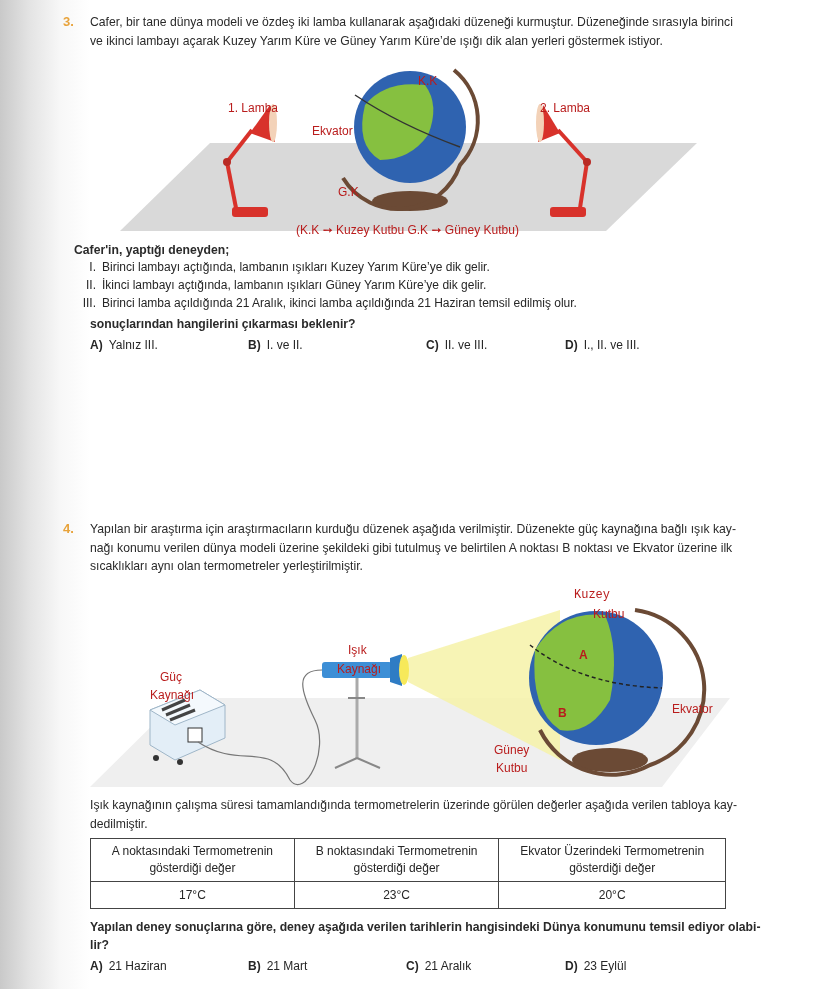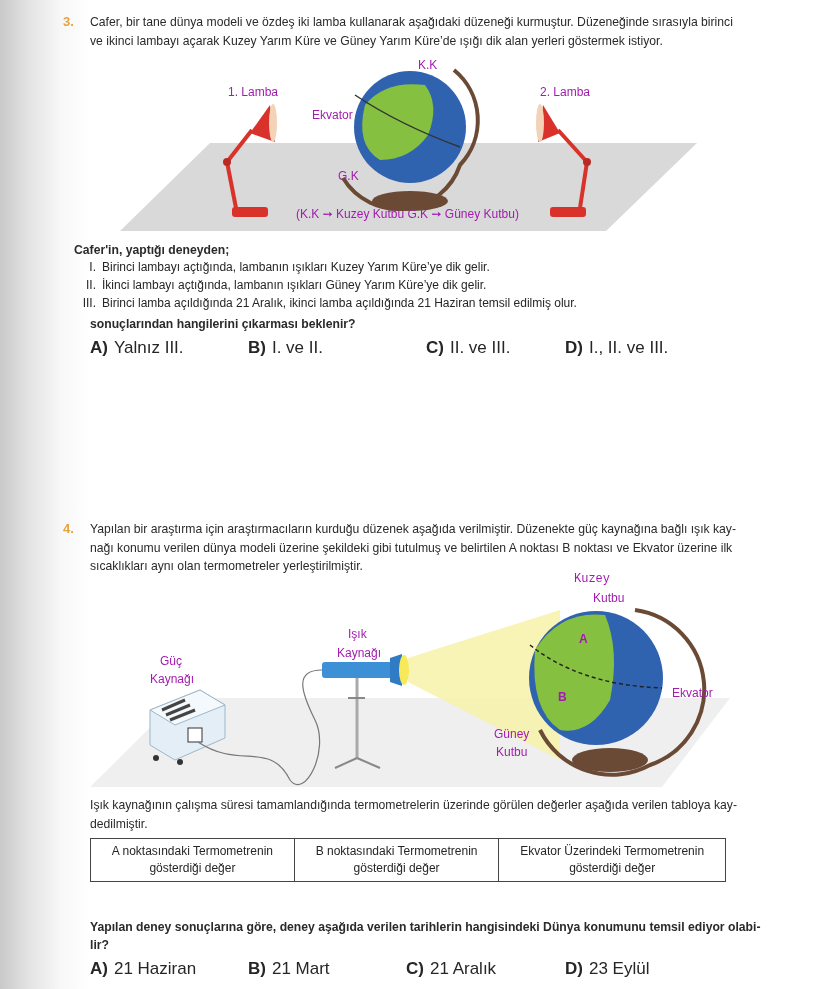--- a/index.html
+++ b/index.html
@@ -5,22 +5,22 @@
   html, body { margin:0; padding:0; }
   body {
     width:828px; height:989px; position:relative; overflow:hidden;
     background: linear-gradient(to right, #c9c9c9 0px, #e4e4e4 30px, #f7f7f7 60px, #ffffff 90px, #ffffff 100%);
     font-family: "Liberation Sans", sans-serif; color:#262626;
   }
   .abs { position:absolute; }
   .qnum { color:#e8a33b; font-weight:bold; font-size:13px; }
   .txt { font-size:12.2px; line-height:18.5px; color:#2a2a2a; }
   .bold { font-weight:bold; }
-  .lbl { font-size:12px; color:#a21caf; position:absolute; white-space:nowrap; }
-  .opt { position:absolute; font-size:17px; white-space:nowrap; }
+  .lbl { font-size:12px; color:#b91c1c; position:absolute; white-space:nowrap;margin-top:16px; }
+  .opt { position:absolute; font-size:12px; white-space:nowrap; }
   .opt .letter { font-weight:bold; margin-right:6px; }
   .stmt { position:absolute; font-size:12px; white-space:nowrap; }
   .stmt .roman { display:inline-block; width:20px; text-align:right; margin-right:6px; }
   table.data { position:absolute; left:90px; top:838px; width:636px; border-collapse:collapse; font-size:12px; }
   table.data td, table.data th { border:1px solid #444; text-align:center; font-weight:normal; padding:2px 20px; }
   table.data th { height:38px; line-height:17px; }
   table.data td { height:22px; }
 </style>
 </head>
 <body>
@@ -147,20 +147,25 @@
   <div class="abs txt" style="left:90px;top:796px;">Işık kaynağının çalışma süresi tamamlandığında termometrelerin üzerinde görülen değerler aşağıda verilen tabloya kay-</div>
   <div class="abs txt" style="left:90px;top:815px;">dedilmiştir.</div>
 
   <table class="data">
     <tbody>
         <tr>
       <th><span>A noktasındaki Termometrenin</span><br><span>gösterdiği değer</span></th>
       <th><span>B noktasındaki Termometrenin</span><br><span>gösterdiği değer</span></th>
       <th><span>Ekvator Üzerindeki Termometrenin</span><br><span>gösterdiği değer</span></th>
     </tr>
+    <tr>
+      <td>17°C</td>
+      <td>23°C</td>
+      <td>20°C</td>
+    </tr>
   </tbody>
     </table>
 
   <div class="abs txt bold" style="left:90px;top:918px;">Yapılan deney sonuçlarına göre, deney aşağıda verilen tarihlerin hangisindeki Dünya konumunu temsil ediyor olabi-</div>
   <div class="abs txt bold" style="left:90px;top:936px;">lir?</div>
 
   <div class="opt" style="left:90px;top:959px;"><span class="letter">A)</span><span>21 Haziran</span></div>
   <div class="opt" style="left:248px;top:959px;"><span class="letter">B)</span><span>21 Mart</span></div>
   <div class="opt" style="left:406px;top:959px;"><span class="letter">C)</span><span>21 Aralık</span></div>
   <div class="opt" style="left:565px;top:959px;"><span class="letter">D)</span><span>23 Eylül</span></div>

